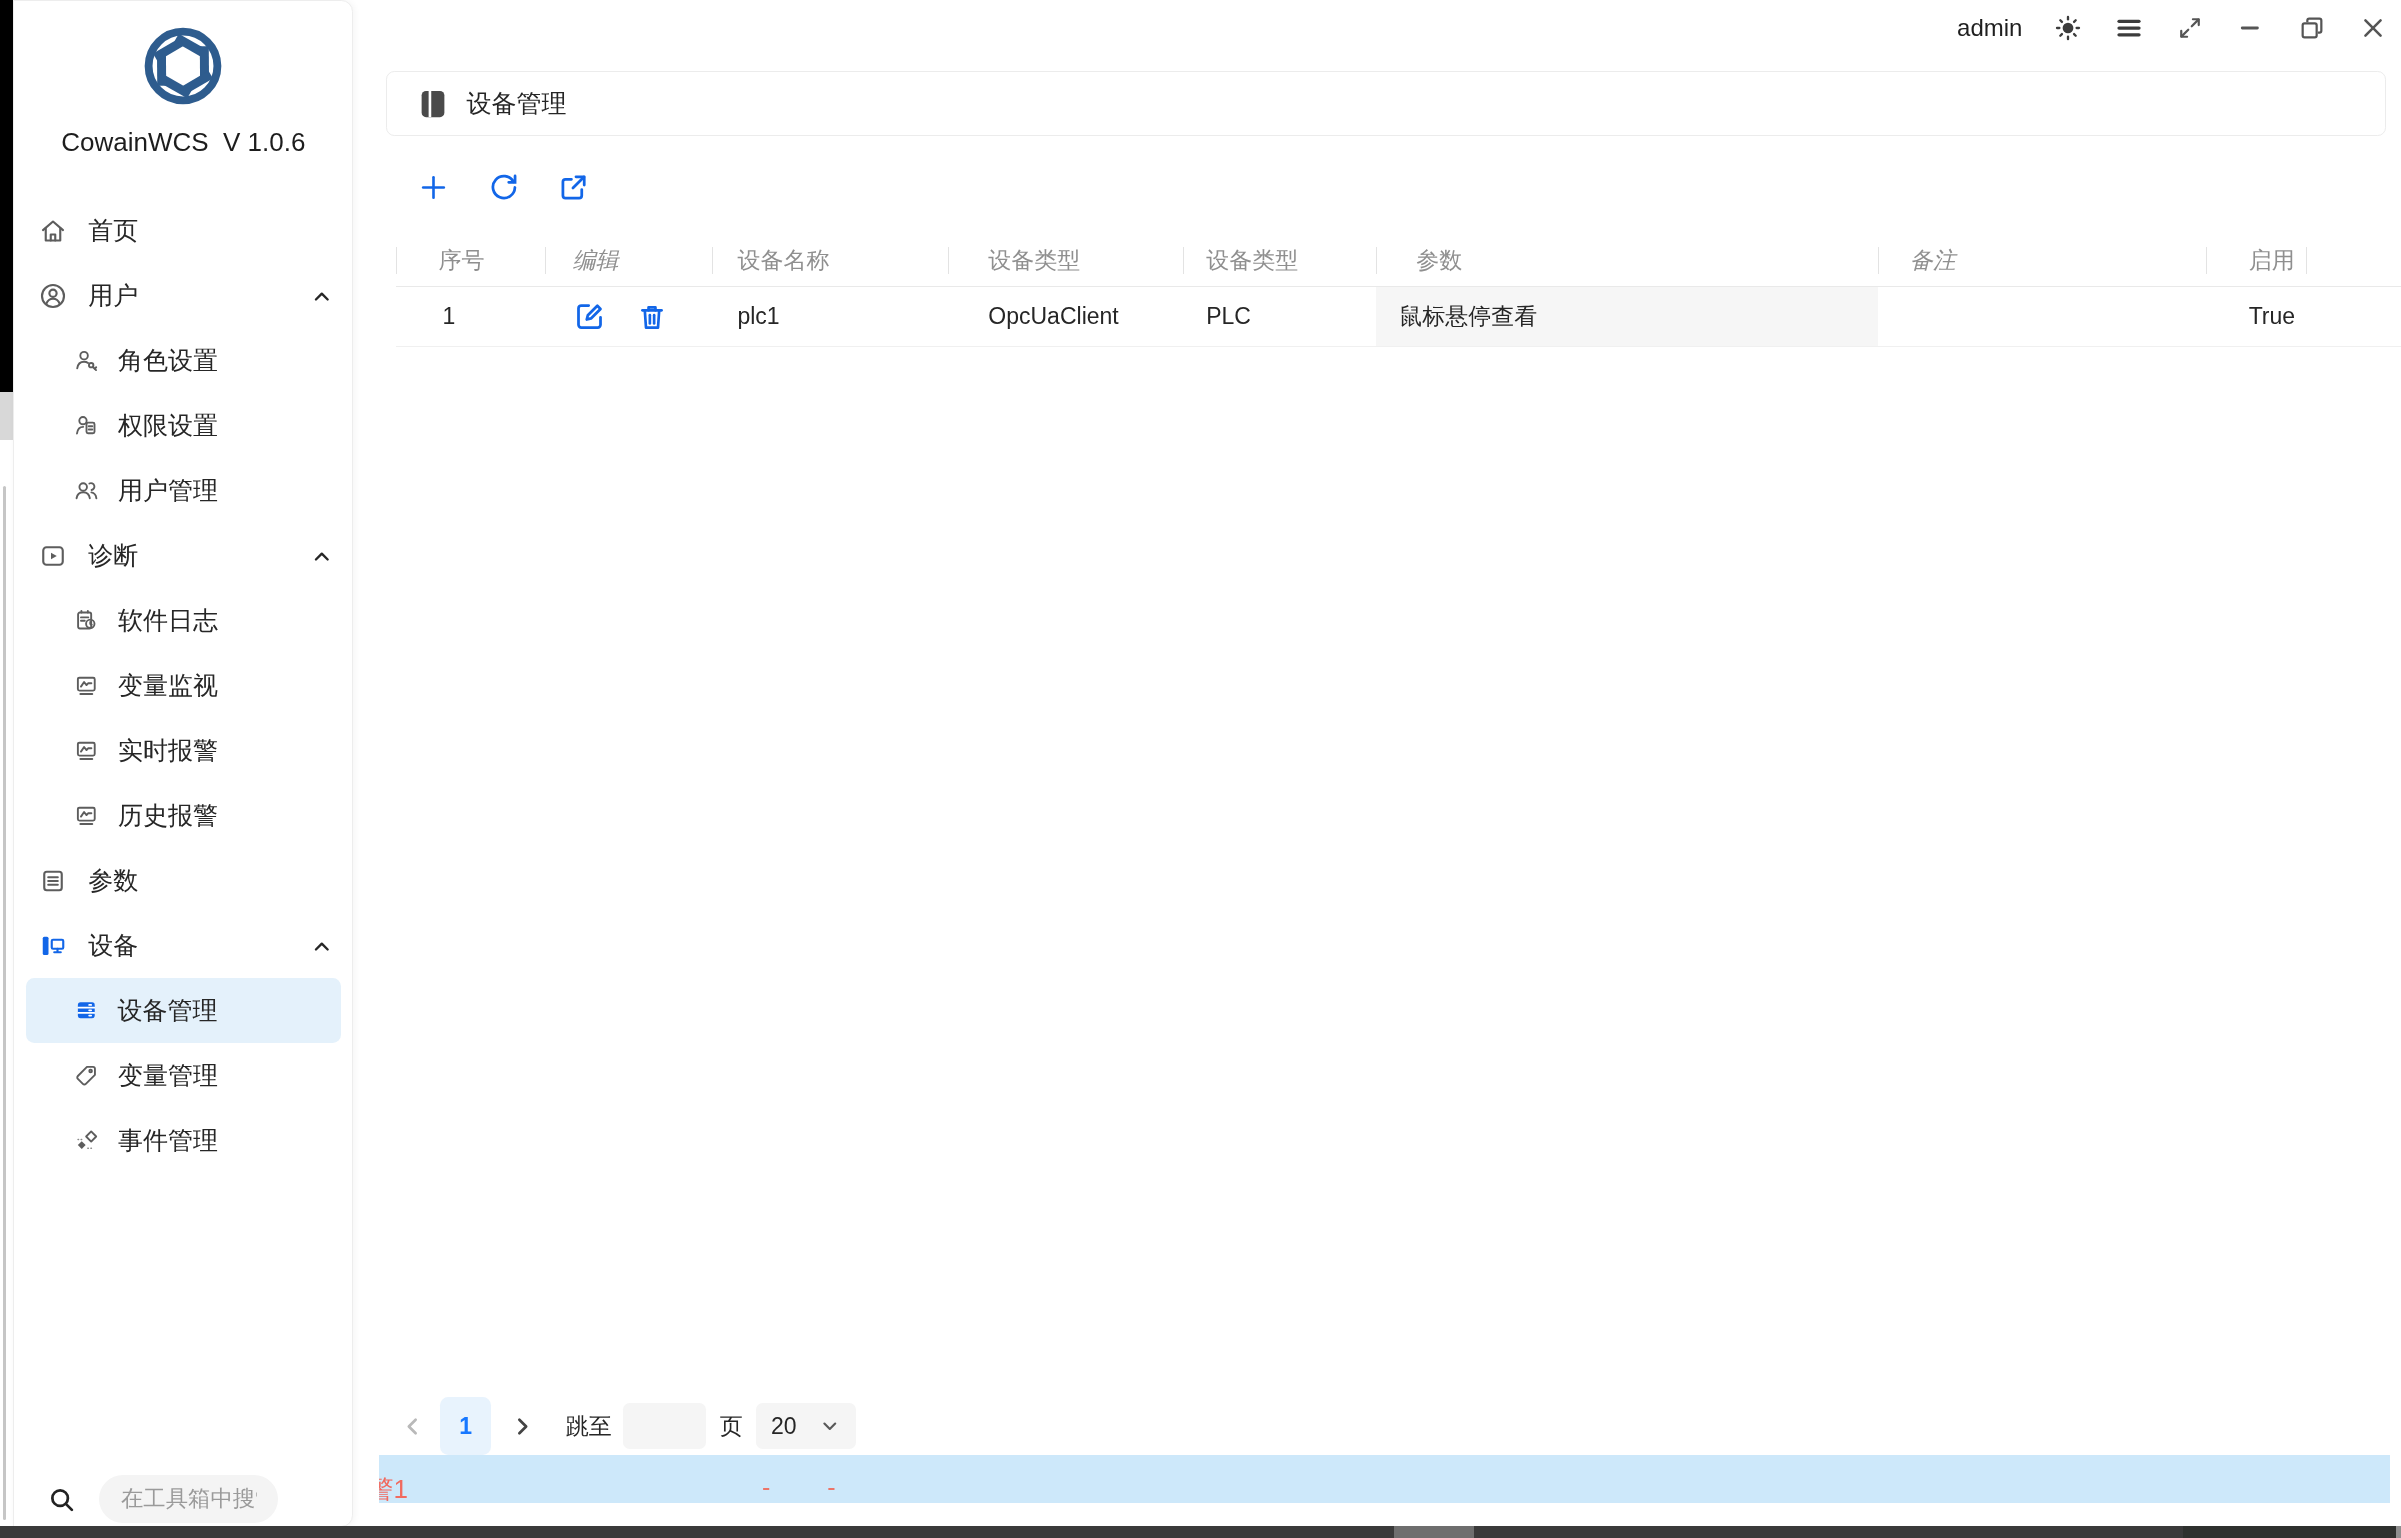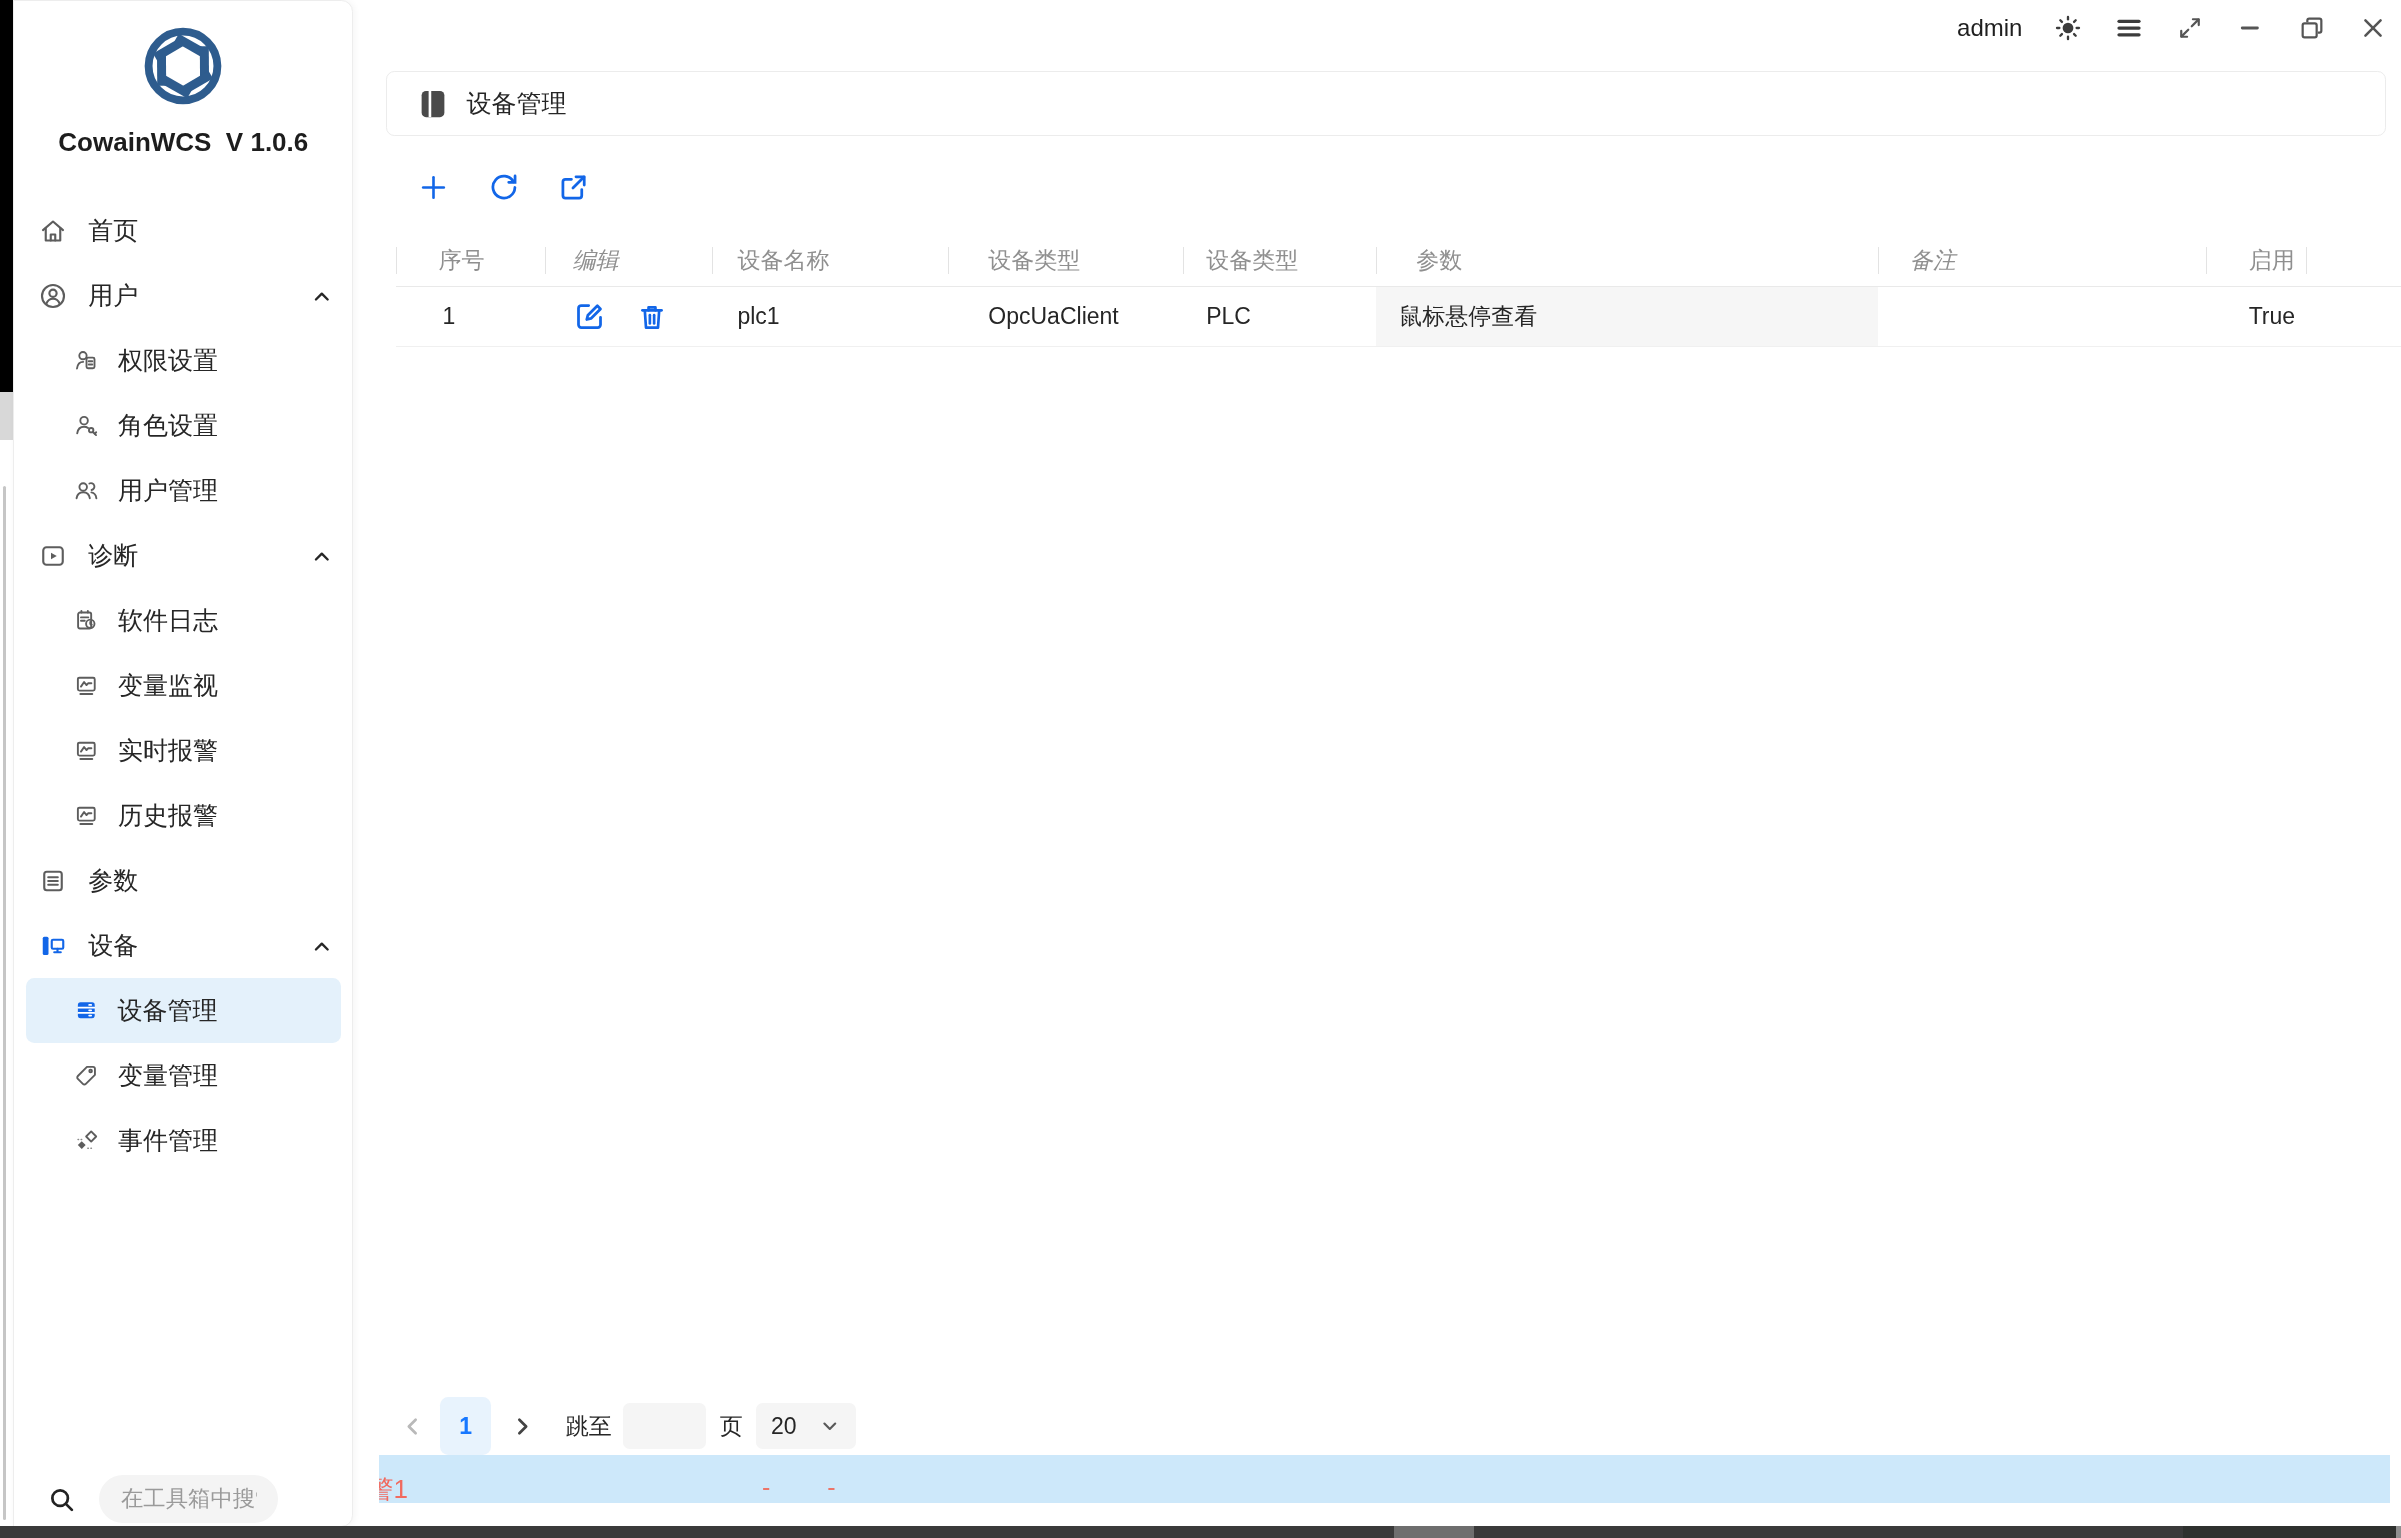--- a/index.html
+++ b/index.html
@@ -10,21 +10,21 @@
   
   .black-strip{left:0;top:0;width:13.3px;height:392px;background:#000;}
   .gray-block{left:0;top:392px;width:13.3px;height:48px;background:#d8d8d8;}
   .win-edge{left:2.5px;top:486px;width:3.3px;height:1034px;background:#c6c6c6;border-radius:3.3px;}
 
   
   .sidebar{left:13.3px;top:0;width:340px;height:1527px;background:#fff;border:0.8px solid #ededed;
            border-radius:0 11.6px 11.6px 0;box-sizing:border-box;box-shadow:1.7px 0 6.6px rgba(0,0,0,.04);}
   .logo-wrap{position:absolute;top:21.6px;left:0;right:0;text-align:center;}
   .app-title{position:absolute;top:126px;left:0;right:0;text-align:center;font-size:26px;
-             font-weight:bold;color:#1d1d1d;white-space:pre;}
+             font-weight:normal;color:#1d1d1d;white-space:pre;}
   .nav{position:absolute;top:197px;left:0;right:0;}
   .nav-item{height:65px;display:flex;align-items:center;position:relative;cursor:default;}
   .nav-item.top{padding-left:24px;}
   .nav-item.sub{padding-left:59px;}
   .nav-item .label{margin-left:20px;font-size:25px;color:#262626;}
   .nav-item.sub .label{margin-left:18px;}
   .nav-item.selected{background:#e4f1fb;border-radius:8.3px;margin:0 11.6px;padding-left:47px;}
   .chev-up{position:absolute;right:20px;top:50%;margin-top:-10px;}
   .icon-svg{display:block;}
   .ic{stroke:#5d5d5d;fill:none;stroke-width:1.7;stroke-linecap:round;stroke-linejoin:round;}
@@ -151,41 +151,41 @@
           </svg>
         <span class="label">用户</span>
         <svg class="chev-up" width="21.6" height="21.6" viewBox="0 0 24 24">
             <path d="M5.5 15 12 8.5 18.5 15" fill="none" stroke="#262626" stroke-width="2.6" stroke-linecap="round" stroke-linejoin="round"></path>
           </svg>
       </div>
 
       <div class="nav-item sub">
         <svg class="icon-svg" width="26.6" height="26.6" viewBox="0 0 24 24">
             <g class="ic">
+              <circle cx="10" cy="7.8" r="3.4"></circle>
+              <path d="M3.8 19.2c.6-4 3-5.9 6.2-5.9 1.4 0 2.6.4 3.6 1.1"></path>
+              <circle cx="16.4" cy="16.4" r="2"></circle>
+              <path d="M17.8 17.8l3 3"></path>
+              <path d="M19.6 19.6l1.3-1.3"></path>
+            </g>
+          </svg>
+        <span class="label">角色设置</span>
+      </div>
+
+      <div class="nav-item sub">
+        <svg class="icon-svg" width="26.6" height="26.6" viewBox="0 0 24 24">
+            <g class="ic">
               <circle cx="9" cy="7.8" r="3.3"></circle>
               <path d="M3.6 19.4c.5-4 2.7-6 5.6-6"></path>
               <rect x="12.2" y="9.6" width="7.2" height="9.6" rx="1.4"></rect>
               <path d="M14.2 12.8h3.2"></path>
               <path d="M14.2 15.8h3.2"></path>
             </g>
           </svg>
         <span class="label">权限设置</span>
-      </div>
-
-      <div class="nav-item sub">
-        <svg class="icon-svg" width="26.6" height="26.6" viewBox="0 0 24 24">
-            <g class="ic">
-              <circle cx="10" cy="7.8" r="3.4"></circle>
-              <path d="M3.8 19.2c.6-4 3-5.9 6.2-5.9 1.4 0 2.6.4 3.6 1.1"></path>
-              <circle cx="16.4" cy="16.4" r="2"></circle>
-              <path d="M17.8 17.8l3 3"></path>
-              <path d="M19.6 19.6l1.3-1.3"></path>
-            </g>
-          </svg>
-        <span class="label">角色设置</span>
       </div>
 
       <div class="nav-item sub">
         <svg class="icon-svg" width="26.6" height="26.6" viewBox="0 0 24 24">
             <g class="ic">
               <circle cx="9.2" cy="9" r="3.4"></circle>
               <path d="M3.2 19.2c.6-3.6 3-5.4 6-5.4s5.4 1.8 6 5.4"></path>
               <path d="M14.8 5.9a3.1 3.1 0 1 1 2 5.8"></path>
               <path d="M16.6 13.9c2.6.5 4.1 2.2 4.5 5.3"></path>
             </g>

